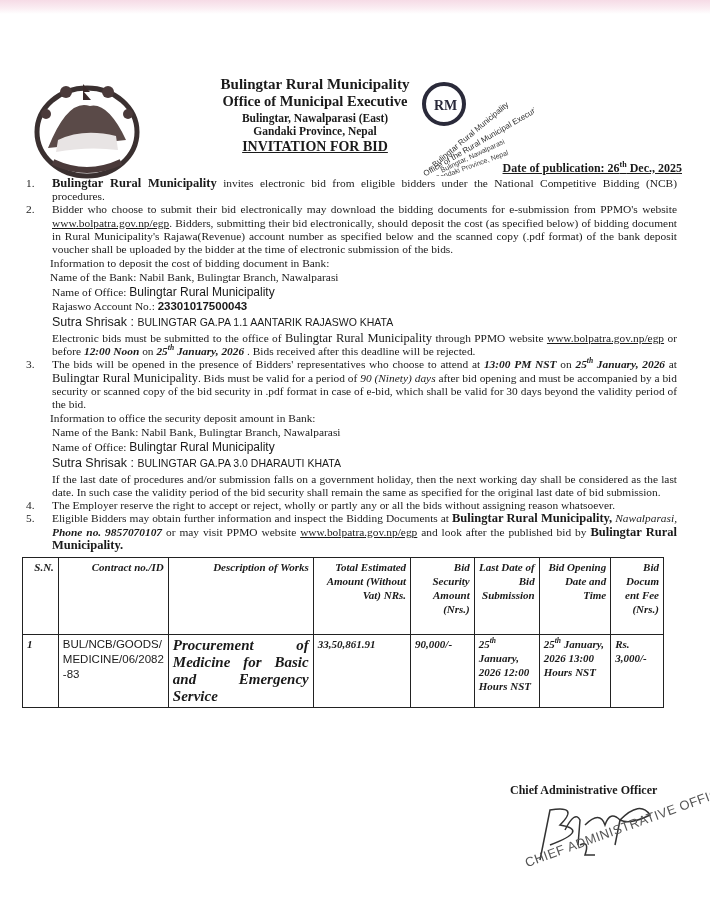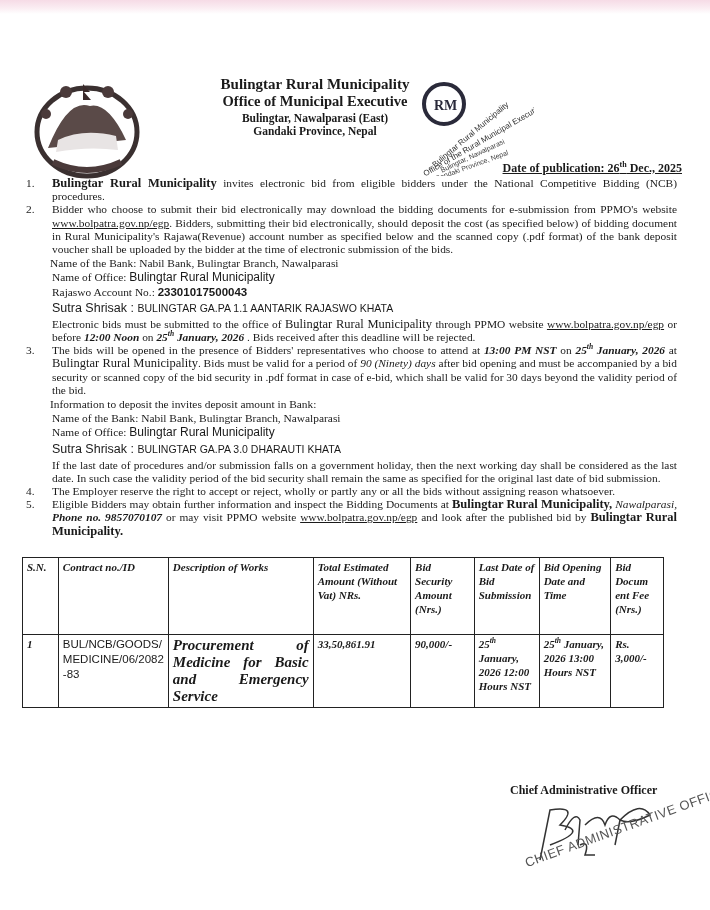--- a/index.html
+++ b/index.html
@@ -58,21 +58,21 @@
 
   
   table.bids {
     position: absolute; left: 22px; top: 557px; width: 642px;
     border-collapse: collapse; font-size: 11px; line-height: 14px;
   }
   table.bids th, table.bids td {
     border: 1px solid #222; vertical-align: top; padding: 2px 4px;
     font-style: italic; font-weight: bold; text-align: left;
   }
-  table.bids th { height: 72px; }
+  table.bids th { height: 72px; text-align: right; }
   table.bids td { height: 62px; }
   table.bids td.contract { font-style: normal; font-weight: normal; font-family: "Liberation Sans", sans-serif; font-size: 11.5px; line-height: 15px; }
   table.bids td.desc { font-size: 15px; line-height: 17px; text-align: justify; }
 
   
   .cao {
     position: absolute; left: 510px; top: 783px; font-weight: bold; font-size: 12px;
   }
   .sig { position: absolute; left: 520px; top: 800px; width: 140px; height: 70px; }
   .cao-stamp {
@@ -97,20 +97,21 @@
   <circle cx="18" cy="36" r="5" fill="#4a3a3a"></circle>
   <circle cx="100" cy="36" r="5" fill="#4a3a3a"></circle>
   <path d="M25 84 Q59 100 93 84" fill="none" stroke="#4a3a3a" stroke-width="6"></path>
 </svg>
 
 <div class="header">
   <div class="h-title">Bulingtar Rural  Municipality</div>
   <div class="h-office">Office of Municipal Executive</div>
   <div class="h-addr">Bulingtar, Nawalparasi (East)</div>
   <div class="h-prov">Gandaki Province, Nepal</div>
+  <div class="h-ifb">INVITATION FOR BID</div>
 </div>
 
 <svg class="stamp" viewBox="0 0 120 100">
   <circle cx="30" cy="28" r="20" fill="none" stroke="#2a2a3a" stroke-width="4"></circle>
   <text x="20" y="34" font-family="Liberation Serif, serif" font-weight="bold" font-size="14" fill="#2a2a3a">RM</text>
   <text x="5" y="72" font-family="Liberation Sans, sans-serif" font-size="8" fill="#333" transform="rotate(-40 40 60)">Bulingtar Rural Municipality</text>
   <text x="0" y="82" font-family="Liberation Sans, sans-serif" font-size="8" fill="#333" transform="rotate(-30 40 70)">Office of the Rural Municipal Executive</text>
   <text x="22" y="90" font-family="Liberation Sans, sans-serif" font-size="7" fill="#444" transform="rotate(-25 40 80)">Bulingtar, Nawalparasi</text>
   <text x="18" y="98" font-family="Liberation Sans, sans-serif" font-size="7" fill="#444" transform="rotate(-20 40 90)">Gandaki Province, Nepal</text>
 </svg>
@@ -121,33 +122,34 @@
 
   <div class="item">
     <div class="num">1.</div>
     <div class="txt"><span class="b big">Bulingtar Rural  Municipality</span><span> invites electronic bid from eligible bidders under the National Competitive Bidding (NCB) procedures.</span></div>
   </div>
 
   <div class="item">
     <div class="num">2.</div>
     <div class="txt">
       <span>Bidder who choose to submit their bid electronically may download the bidding documents for e-submission from PPMO's website </span><span class="u">www.bolpatra.gov.np/egp</span><span>. Bidders, submitting their bid electronically, should deposit the cost (as specified below) of bidding document in Rural Municipality's Rajawa(Revenue) account number as specified below and the scanned copy (.pdf format) of the bank deposit voucher shall be uploaded by the bidder at the time of electronic submission of the bids.</span>
+      <div class="infoline" style="margin-left:-2px">Information to deposit the cost of bidding document in Bank:</div>
       <div class="infoline" style="margin-left:-2px">Name of the Bank: Nabil  Bank, Bulingtar Branch, Nawalparasi</div>
       <div class="infoline"><span>Name of Office: </span><span class="muni">Bulingtar Rural  Municipality</span></div>
       <div class="infoline"><span>Rajaswo Account No.: </span><span class="acct">23301017500043</span></div>
       <div class="sutra"><span>Sutra Shrisak : </span><span class="sv">BULINGTAR GA.PA 1.1 AANTARIK RAJASWO KHATA</span></div>
       <div><span>Electronic bids must be submitted to the office of </span><span class="big">Bulingtar Rural  Municipality</span><span> through PPMO website </span><span class="u">www.bolpatra.gov.np/egp</span><span> or before </span><span class="bi">12:00 Noon</span><span> on  </span><span class="bi"><span>25</span><sup>th</sup><span> January, 2026</span></span><span>  . Bids received after this deadline will be rejected.</span></div>
     </div>
   </div>
 
   <div class="item">
     <div class="num">3.</div>
     <div class="txt">
       <span>The bids will be opened in the presence of Bidders' representatives who choose to attend at </span><span class="bi">13:00 PM NST</span><span> on  </span><span class="bi"><span>25</span><sup>th</sup><span> January, 2026</span></span><span> at </span><span class="big">Bulingtar Rural  Municipality</span><span>. Bids must be valid for a period of </span><span class="i">90 (Ninety) days</span><span> after bid opening and must be accompanied by a bid security or scanned copy of the bid security in .pdf format in case of e-bid, which shall be valid for 30 days beyond the validity period of the bid.</span>
-      <div class="infoline" style="margin-left:-2px">Information to deposit the invites deposit amount in Bank:</div>
+      <div class="infoline" style="margin-left:-2px">Information to office the security deposit amount in Bank:</div>
       <div class="infoline">Name of the Bank: Nabil  Bank, Bulingtar Branch, Nawalparasi</div>
       <div class="infoline"><span>Name of Office: </span><span class="muni">Bulingtar Rural  Municipality</span></div>
       <div class="sutra"><span>Sutra Shrisak : </span><span class="sv">BULINGTAR GA.PA 3.0 DHARAUTI KHATA</span></div>
       <div>If the last date of procedures and/or submission falls on a government holiday, then the next working day shall be considered as the last date. In such case the validity period of the bid security shall remain the same as specified for the original last date of bid submission.</div>
     </div>
   </div>
 
   <div class="item">
     <div class="num">4.</div>
     <div class="txt">The Employer reserve the right to accept or reject, wholly or partly any or all the bids without assigning reason whatsoever.</div>

